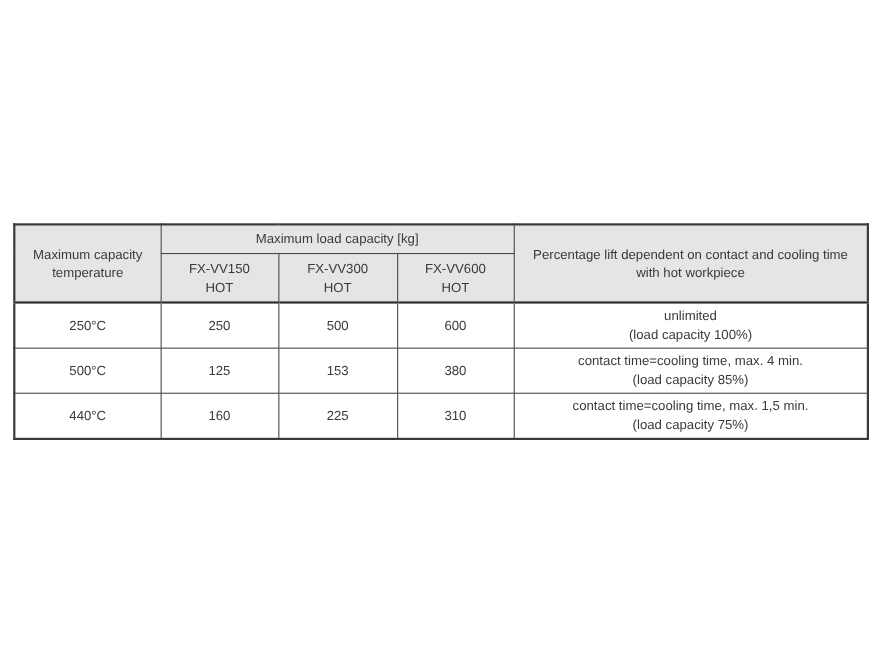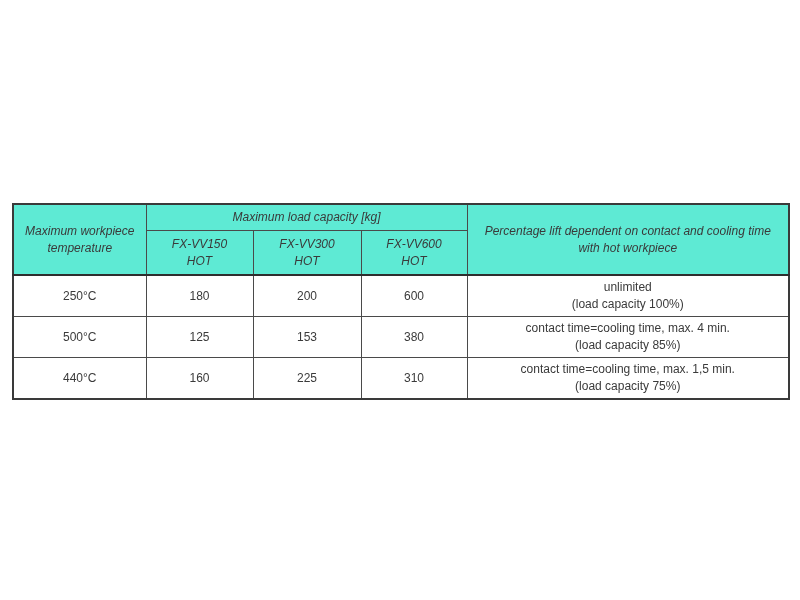--- a/index.html
+++ b/index.html
@@ -31,22 +31,21 @@
     border: 2px solid #3a3a3a;
   }
   .spec-table th, .spec-table td {
     border: 1px solid #4a4a4a;
     text-align: center;
     vertical-align: middle;
     padding: 2px 6px;
     font-weight: normal;
   }
   .spec-table thead th {
-    background: #5eead4;
-    font-style: italic;
+    background: #e5e5e5;
   }
   .spec-table thead tr.group-row th {
     height: 21px;
   }
   .spec-table thead tr.model-row th {
     height: 39px;
   }
   .spec-table tbody td {
     height: 36px;
     background: #ffffff;
@@ -72,38 +71,38 @@
   <table class="spec-table">
     <colgroup>
       <col style="width:133px">
       <col style="width:107px">
       <col style="width:108px">
       <col style="width:106px">
       <col style="width:322px">
     </colgroup>
     <thead>
       <tr class="group-row">
-        <th rowspan="2">Maximum workpiece temperature</th>
+        <th rowspan="2">Maximum capacity temperature</th>
         <th colspan="3">Maximum load capacity [kg]</th>
         <th rowspan="2" class="pct-cell">Percentage lift dependent on contact and cooling time with hot workpiece</th>
       </tr>
       <tr class="model-row">
         <th class="model-cell">FX-VV150
 HOT</th>
         <th class="model-cell">FX-VV300
 HOT</th>
         <th class="model-cell">FX-VV600
 HOT</th>
       </tr>
     </thead>
     <tbody>
       <tr>
         <td>250°C</td>
-        <td>180</td>
-        <td>200</td>
+        <td>250</td>
+        <td>500</td>
         <td>600</td>
         <td class="pct-cell">unlimited
 (load capacity 100%)</td>
       </tr>
       <tr>
         <td>500°C</td>
         <td>125</td>
         <td>153</td>
         <td>380</td>
         <td class="pct-cell">contact time=cooling time, max. 4 min.

